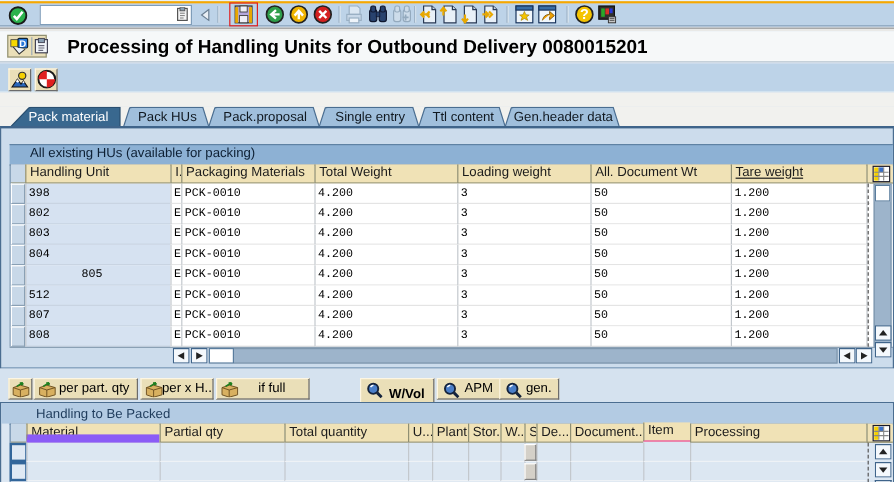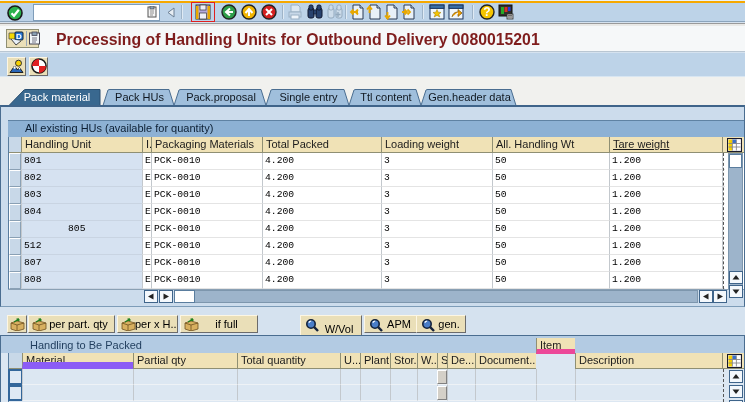--- a/index.html
+++ b/index.html
@@ -122,21 +122,21 @@
 <rect x="7" y="2" width="8" height="8" rx="1" fill="#2878d8" stroke="#123"></rect>
 <text x="11" y="9" text-anchor="middle" font-size="8" font-weight="bold" fill="#fff" font-family="Liberation Sans">D</text>
 <path d="M3 9 L8 15 L13 11" fill="#e8f0f8" stroke="#333" stroke-width="0.9"></path>
 </svg>
 <div class="abs" style="left:26px;top:31px;width:1px;height:15px;background:#9aa8b6;"></div>
 <svg class="abs" style="left:28px;top:31px;width:13px;height:15px;" viewBox="0 0 13 15">
 <rect x="1.5" y="2" width="10" height="11" fill="#f2f6fa" stroke="#445"></rect>
 <rect x="4" y="1" width="5" height="3.5" fill="#8aa0b4" stroke="#445" stroke-width="0.8"></rect>
 <path d="M4 7 h5 M4 9 h5 M4 11 h4" stroke="#667" stroke-width="0.9"></path>
 </svg>
-<div class="abs" style="left:56px;top:31px;font-size:15.8px;font-weight:bold;color:#7f1d1d;">Processing of Handling Units for Outbound Delivery 0080015201</div>
+<div class="abs" style="left:56px;top:31px;font-size:15.8px;font-weight:bold;color:#000000;">Processing of Handling Units for Outbound Delivery 0080015201</div>
 <div class="abs" style="left:0;top:53px;width:745px;height:24px;background:#bdd3e8;border-bottom:1px solid #d8e6f2;"></div>
 <div class="tanbtn" style="left:7px;top:57px;width:19px;height:19px;"></div>
 <svg class="abs" style="left:9px;top:59px;width:15px;height:15px;" viewBox="0 0 15 15">
 <circle cx="9.5" cy="4.2" r="3" fill="#f5d000" stroke="#333" stroke-width="1"></circle>
 <path d="M1 13.5 L5.5 7 L8.5 11 L10.5 8.5 L14 13.5 Z" fill="#2a66b8" stroke="#111" stroke-width="0.9"></path>
 <path d="M4 9.2 L5.5 7 L7 9 L5.8 10 L4.8 9.2 Z" fill="#fff"></path>
 <path d="M9.6 9.6 L10.5 8.5 L11.5 9.8 L10.4 10.4 Z" fill="#fff"></path>
 </svg>
 <div class="tanbtn" style="left:29px;top:57px;width:19px;height:19px;"></div>
 <svg class="abs" style="left:31px;top:58px;width:16px;height:16px;" viewBox="0 0 16 16">
@@ -155,39 +155,39 @@
     <text x="308.5" y="12" text-anchor="middle" font-size="11" fill="#101820">Single entry</text>
     <path d="M349 16.5 L354 1 Q354.5 0.5 356 0.5 L416 0.5 L421 16.5 Z" fill="#a0bfdc" stroke="#4a6d90" stroke-width="1"></path>
     <text x="386.0" y="12" text-anchor="middle" font-size="11" fill="#101820">Ttl content</text>
     <path d="M421 16.5 L426 1 Q426.5 0.5 428 0.5 L511 0.5 L516 16.5 Z" fill="#a0bfdc" stroke="#4a6d90" stroke-width="1"></path>
     <text x="469.5" y="12" text-anchor="middle" font-size="11" fill="#101820">Gen.header data</text>
     <path d="M9 16.5 L24 1 Q24.5 0.5 26 0.5 L100 0.5 L100 16.5 Z" fill="#39688f" stroke="#2a4f70" stroke-width="1"></path>
     <text x="57" y="12" text-anchor="middle" font-size="11" fill="#ffffff">Pack material</text>
   </svg>
 <div class="abs" style="left:0;top:105px;width:745px;height:202px;background:#ccdcec;border:1px solid #4a6d90;border-top:2px solid #3f648a;border-bottom:1px solid #7d9cb8;"></div>
 <div class="abs" style="left:8px;top:120px;width:736px;height:17px;background:#8db1d4;border-top:1px solid #5f82a3;"></div>
-<div class="abs" style="left:25px;top:122px;font-size:11px;color:#0d1f33;">All existing HUs (available for quantity)</div>
+<div class="abs" style="left:25px;top:122px;font-size:11px;color:#0d1f33;">All existing HUs (available for packing)</div>
 <div class="abs" style="left:8px;top:137px;width:736px;height:152px;background:#fff;border-top:1px solid #5a7d9e;border-left:1px solid #5a7d9e;"></div>
 <div class="abs" style="left:9px;top:137px;width:12px;height:16px;background:#c8d8e8;border-bottom:1px solid #8f8f73;"></div>
 <div class="hdrcell" style="left:21px;top:137px;width:121px;border-bottom:1px solid #8f8f73;">Handling Unit</div>
 <div class="hdrcell" style="left:142px;top:137px;width:9px;border-bottom:1px solid #8f8f73;">I...</div>
 <div class="hdrcell" style="left:151px;top:137px;width:111px;border-bottom:1px solid #8f8f73;">Packaging Materials</div>
-<div class="hdrcell" style="left:262px;top:137px;width:119px;border-bottom:1px solid #8f8f73;">Total Packed</div>
+<div class="hdrcell" style="left:262px;top:137px;width:119px;border-bottom:1px solid #8f8f73;">Total Weight</div>
 <div class="hdrcell" style="left:381px;top:137px;width:111px;border-bottom:1px solid #8f8f73;">Loading weight</div>
-<div class="hdrcell" style="left:492px;top:137px;width:117px;border-bottom:1px solid #8f8f73;">All. Handling Wt</div>
+<div class="hdrcell" style="left:492px;top:137px;width:117px;border-bottom:1px solid #8f8f73;">All. Document Wt</div>
 <div class="hdrcell" style="left:609px;top:137px;width:113px;border-bottom:1px solid #8f8f73;text-decoration:underline;">Tare weight</div>
 <div class="hdrcell" style="left:722px;top:137px;width:22px;border-bottom:1px solid #8f8f73;"></div>
 <svg class="abs" style="left:727px;top:138px;width:15px;height:14px;" viewBox="0 0 15 14">
 <rect x="0.5" y="0.5" width="14" height="13" fill="#ffffff" stroke="#1a1a2a" stroke-width="1.2"></rect>
 <rect x="1.5" y="1.5" width="3.6" height="11" fill="#f5d000"></rect>
 <rect x="5.6" y="1.5" width="3.6" height="4" fill="#3a70c8"></rect>
 <path d="M5.4 1.5 V12.5 M9.4 1.5 V12.5 M1.5 5.5 H13.5 M1.5 9 H13.5" stroke="#888" stroke-width="0.9"></path>
 </svg>
 <div class="selc" style="left:9px;top:153px;width:12px;height:17px;"></div>
-<div class="cell" style="left:21px;top:153px;width:121px;background:#d6e2f1;border-bottom:1px solid #c9d4e2;">801</div>
+<div class="cell" style="left:21px;top:153px;width:121px;background:#d6e2f1;border-bottom:1px solid #c9d4e2;">398</div>
 <div class="cell" style="left:142px;top:153px;width:9px;border-bottom:1px solid #e4e4e4;">E</div>
 <div class="cell" style="left:151px;top:153px;width:111px;border-bottom:1px solid #e4e4e4;">PCK-0010</div>
 <div class="cell" style="left:262px;top:153px;width:119px;border-bottom:1px solid #e4e4e4;">4.200</div>
 <div class="cell" style="left:381px;top:153px;width:111px;border-bottom:1px solid #e4e4e4;">3</div>
 <div class="cell" style="left:492px;top:153px;width:117px;border-bottom:1px solid #e4e4e4;">50</div>
 <div class="cell" style="left:609px;top:153px;width:113px;border-bottom:1px solid #e4e4e4;">1.200</div>
 <div class="cell" style="left:722px;top:153px;width:3px;border-bottom:1px solid #e4e4e4;"></div>
 <div class="selc" style="left:9px;top:170px;width:12px;height:17px;"></div>
 <div class="cell" style="left:21px;top:170px;width:121px;background:#d6e2f1;border-bottom:1px solid #c9d4e2;">802</div>
 <div class="cell" style="left:142px;top:170px;width:9px;border-bottom:1px solid #e4e4e4;">E</div>
@@ -296,21 +296,21 @@
 <div class="tanbtn" style="left:117px;top:315px;width:61px;height:18px;padding-left:17px;justify-content:flex-start;"><span style="position:absolute;left:3px;top:2px;"><svg style="width:15px;height:13px;" viewBox="0 0 15 13">
 <path d="M1 5 L7 3 L14 5 L14 11 L7 13 L1 11 Z" fill="#d8b060" stroke="#6e5020" stroke-width="0.8"></path>
 <path d="M1 5 L7 7 L14 5 M7 7 V13" fill="none" stroke="#6e5020" stroke-width="0.8"></path>
 <path d="M4 4 L9 1 M9 1 L6.5 1.2 M9 1 L8.6 3.2" stroke="#208020" stroke-width="1.4" fill="none"></path>
 </svg></span>per x H...</div>
 <div class="tanbtn" style="left:180px;top:315px;width:78px;height:18px;padding-left:15px;"><span style="position:absolute;left:3px;top:2px;"><svg style="width:15px;height:13px;" viewBox="0 0 15 13">
 <path d="M1 5 L7 3 L14 5 L14 11 L7 13 L1 11 Z" fill="#d8b060" stroke="#6e5020" stroke-width="0.8"></path>
 <path d="M1 5 L7 7 L14 5 M7 7 V13" fill="none" stroke="#6e5020" stroke-width="0.8"></path>
 <path d="M4 4 L9 1 M9 1 L6.5 1.2 M9 1 L8.6 3.2" stroke="#208020" stroke-width="1.4" fill="none"></path>
 </svg></span>if full</div>
-<div class="tanbtn" style="left:300px;top:315px;width:62px;height:28px;">
+<div class="tanbtn" style="left:300px;top:315px;width:62px;height:28px;font-weight:bold;">
     <span style="position:absolute;left:4px;top:2px;"><svg style="width:14px;height:14px;" viewBox="0 0 14 14">
 <circle cx="6" cy="6" r="4.2" fill="#4a7ec8" stroke="#14233c" stroke-width="1.6"></circle>
 <path d="M9.2 9.2 L13 13" stroke="#14233c" stroke-width="2.4"></path>
 <path d="M3.8 4.6 a3 3 0 0 1 2.4-1.6" stroke="#fff" stroke-width="1.2" fill="none"></path>
 </svg></span>
     <span style="padding-left:16px;">W/Vol</span>
   </div>
 <div class="tanbtn" style="left:364px;top:315px;width:54px;height:18px;justify-content:center;">
     <span style="position:absolute;left:4px;top:2px;"><svg style="width:14px;height:14px;" viewBox="0 0 14 14">
 <circle cx="6" cy="6" r="4.2" fill="#4a7ec8" stroke="#14233c" stroke-width="1.6"></circle>
@@ -335,22 +335,22 @@
 <div class="hdrcell" style="left:22px;top:353px;width:111px;border-bottom:7px solid #8b5cf6;">Material</div>
 <div class="hdrcell" style="left:133px;top:353px;width:104px;border-bottom:1px solid #8f8f73;">Partial qty</div>
 <div class="hdrcell" style="left:237px;top:353px;width:103px;border-bottom:1px solid #8f8f73;">Total quantity</div>
 <div class="hdrcell" style="left:340px;top:353px;width:20px;border-bottom:1px solid #8f8f73;">U...</div>
 <div class="hdrcell" style="left:360px;top:353px;width:30px;border-bottom:1px solid #8f8f73;">Plant</div>
 <div class="hdrcell" style="left:390px;top:353px;width:27px;border-bottom:1px solid #8f8f73;">Stor...</div>
 <div class="hdrcell" style="left:417px;top:353px;width:20px;border-bottom:1px solid #8f8f73;">W...</div>
 <div class="hdrcell" style="left:437px;top:353px;width:10px;border-bottom:1px solid #8f8f73;">S</div>
 <div class="hdrcell" style="left:447px;top:353px;width:28px;border-bottom:1px solid #8f8f73;">De...</div>
 <div class="hdrcell" style="left:475px;top:353px;width:61px;border-bottom:1px solid #8f8f73;">Document...</div>
-<div class="hdrcell" style="left:536px;top:338px;width:39px;border-bottom:5px solid #ec4899;">Item</div>
-<div class="hdrcell" style="left:575px;top:353px;width:147px;border-bottom:1px solid #8f8f73;">Description</div>
+<div class="hdrcell" style="left:536px;top:352px;width:39px;border-bottom:1px solid #ec4899;">Item</div>
+<div class="hdrcell" style="left:575px;top:353px;width:147px;border-bottom:1px solid #8f8f73;">Processing</div>
 <div class="hdrcell" style="left:722px;top:353px;width:22px;border-bottom:1px solid #8f8f73;"></div>
 <svg class="abs" style="left:727px;top:354px;width:15px;height:14px;" viewBox="0 0 15 14">
 <rect x="0.5" y="0.5" width="14" height="13" fill="#ffffff" stroke="#1a1a2a" stroke-width="1.2"></rect>
 <rect x="1.5" y="1.5" width="3.6" height="11" fill="#f5d000"></rect>
 <rect x="5.6" y="1.5" width="3.6" height="4" fill="#3a70c8"></rect>
 <path d="M5.4 1.5 V12.5 M9.4 1.5 V12.5 M1.5 5.5 H13.5 M1.5 9 H13.5" stroke="#888" stroke-width="0.9"></path>
 </svg>
 <div class="abs" style="left:8px;top:369px;width:15px;height:16px;background:#dfe9f4;border:2px solid #33669a;"></div>
 <div class="abs" style="left:22px;top:369px;width:111px;height:16px;border-left:1px solid #c3c8cd;border-bottom:1px solid #eef2f6;background:#dce7f2;"></div>
 <div class="abs" style="left:133px;top:369px;width:104px;height:16px;border-left:1px solid #c3c8cd;border-bottom:1px solid #eef2f6;background:#dce7f2;"></div>

